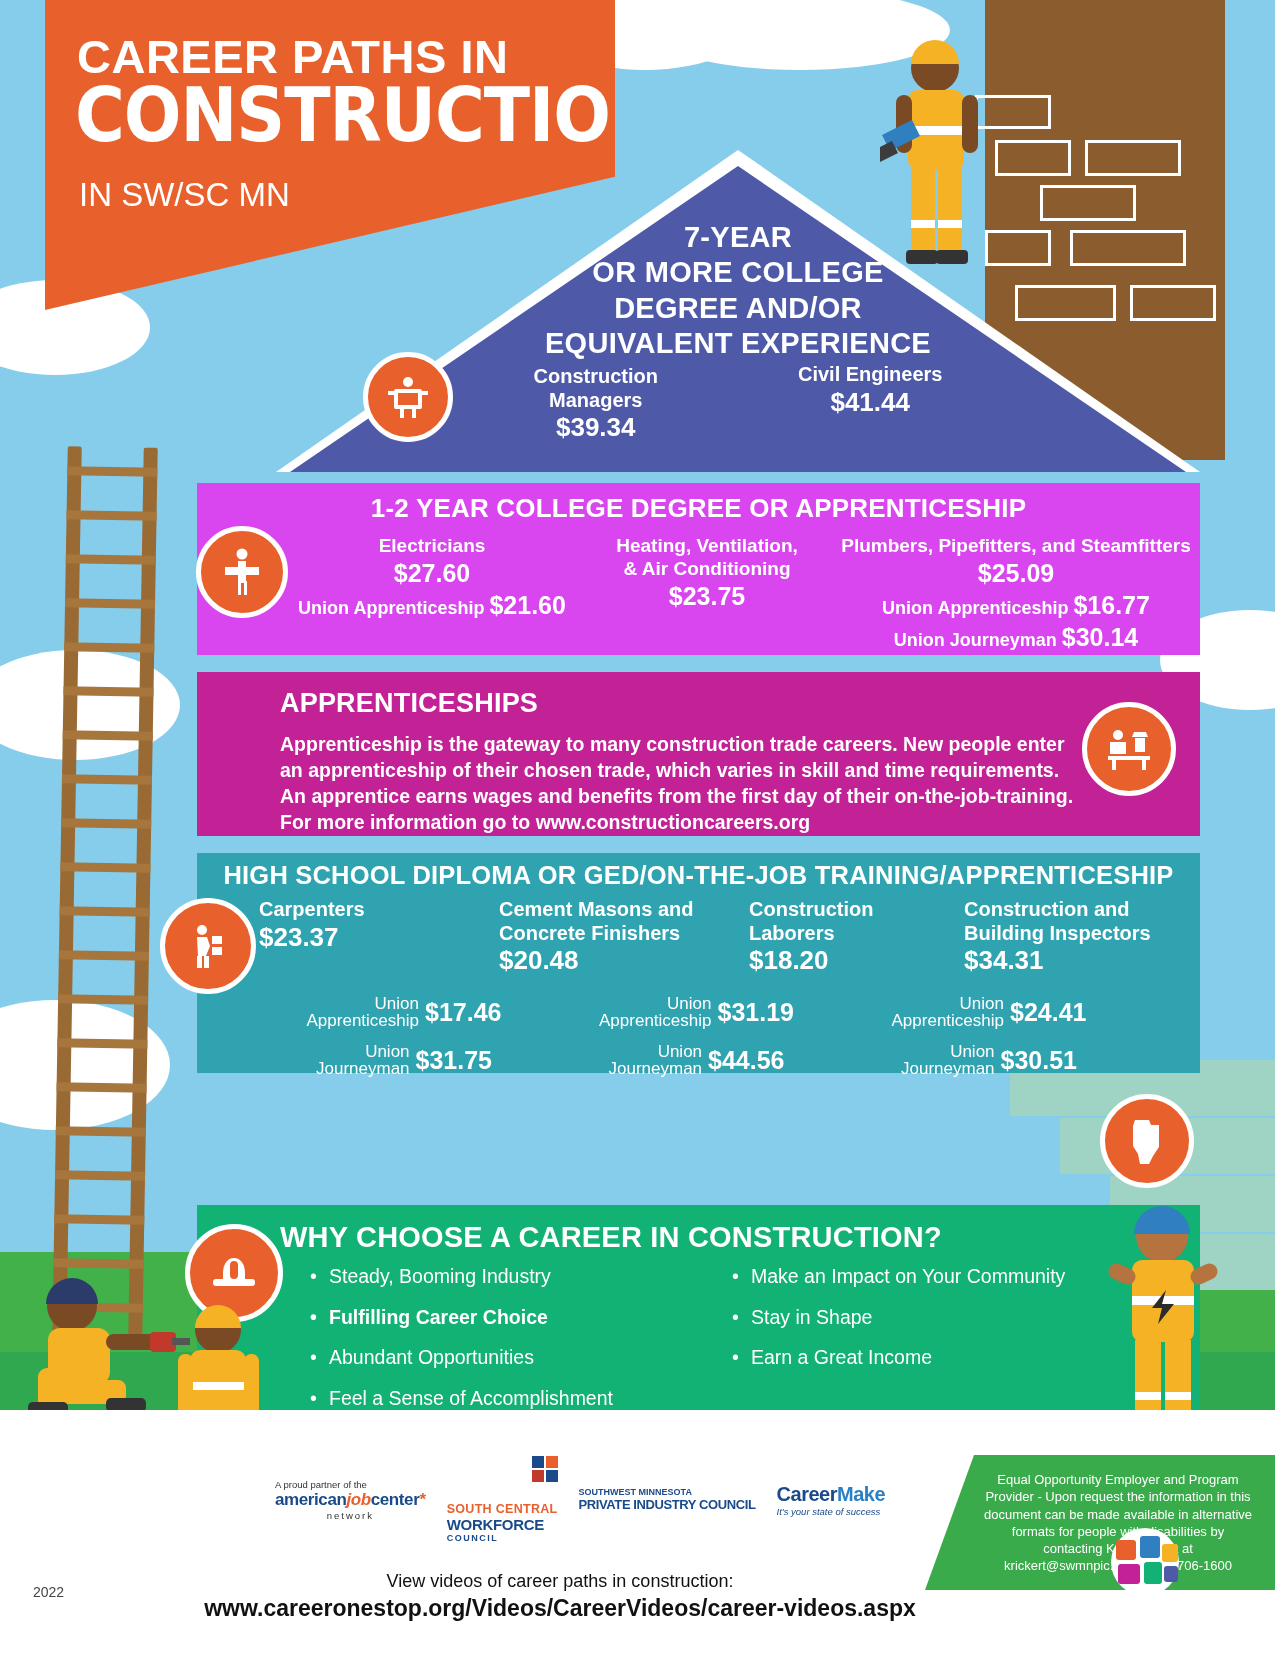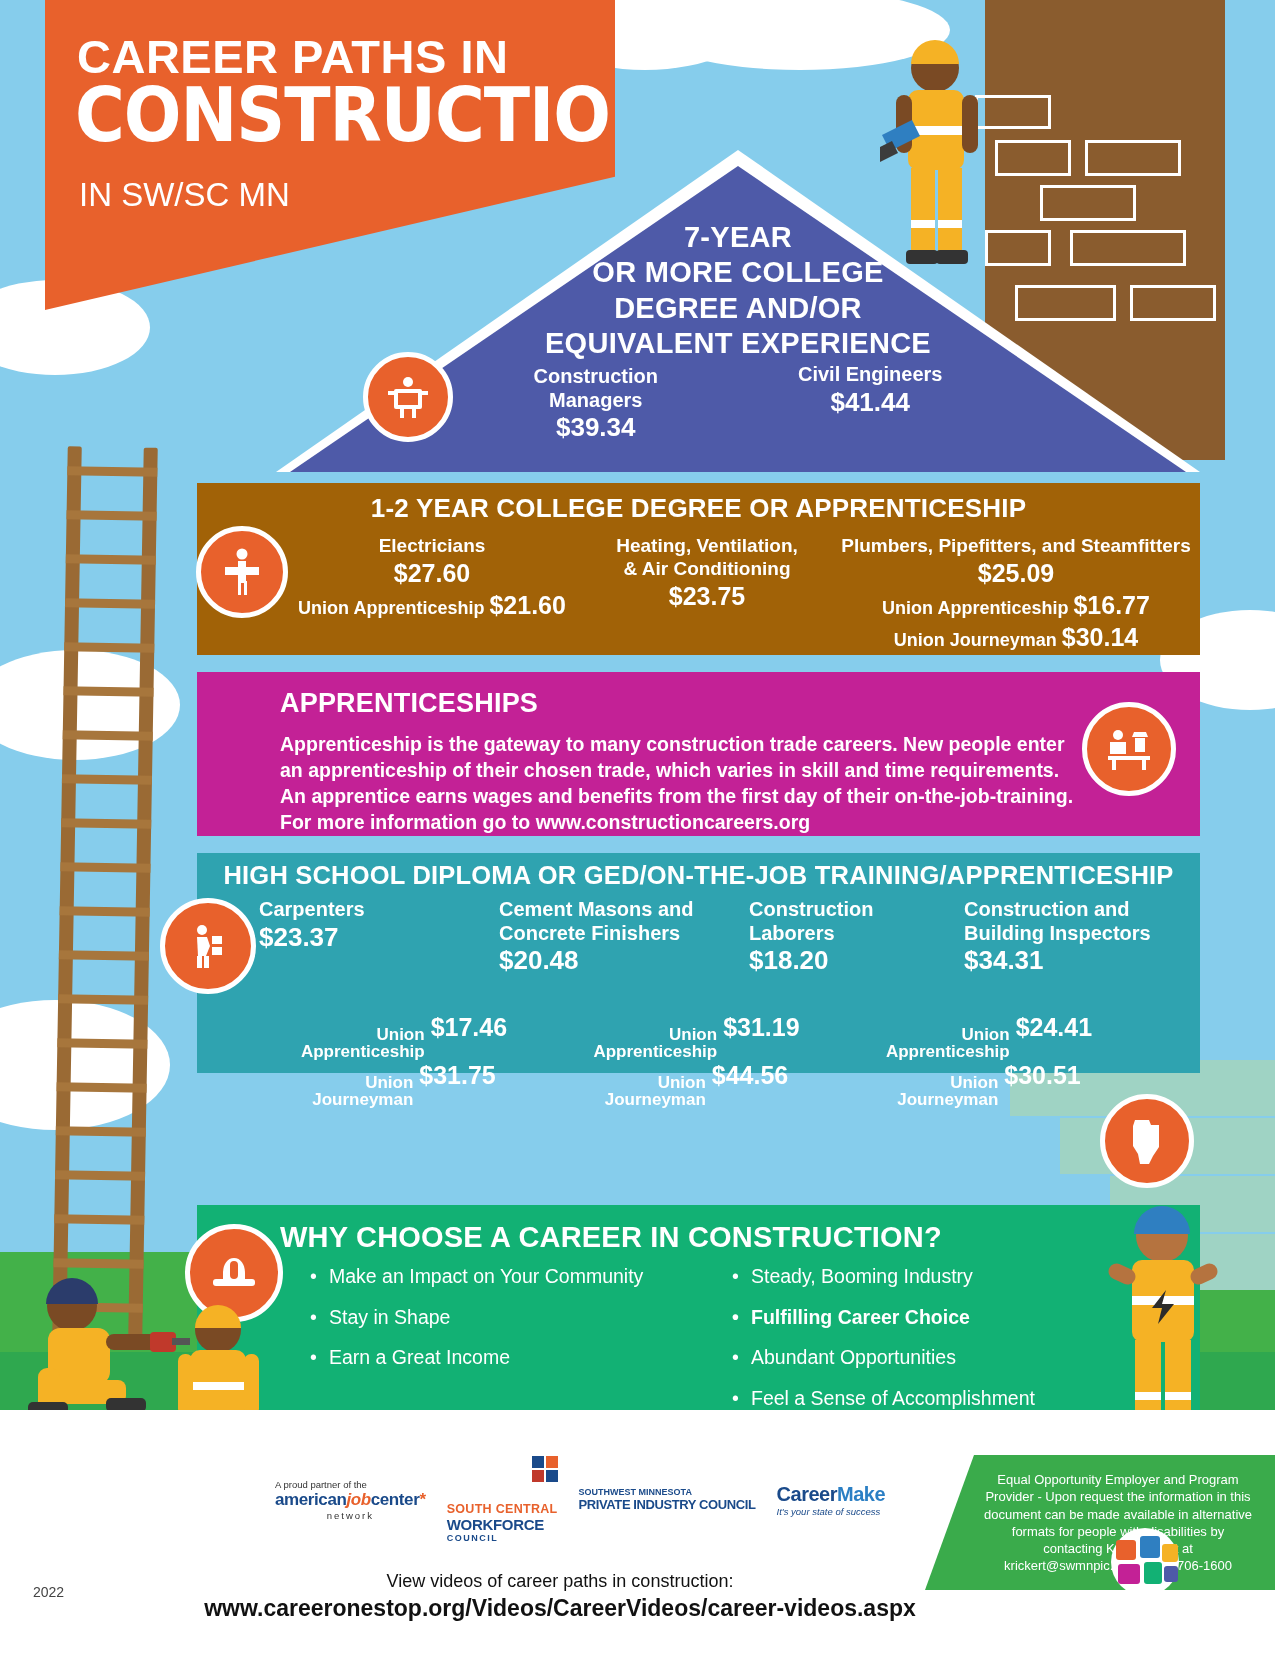--- a/index.html
+++ b/index.html
@@ -39,21 +39,21 @@
   .tri-jobs{position:absolute;left:0;top:215px;width:100%;display:flex;justify-content:center;gap:140px;color:#fff;}
   .tri-job{text-align:center;line-height:1.18;}
   .tri-job .jt{font-size:20px;font-weight:bold;}
   .tri-job .jw{font-size:26px;font-weight:bold;}
 
   
   .band{position:absolute;color:#fff;}
   .band-title{font-weight:bold;letter-spacing:0.2px;}
 
   
-  .maroon{left:197px;top:483px;width:1003px;height:172px;background:#a16207;}
+  .maroon{left:197px;top:483px;width:1003px;height:172px;background:#d946ef;}
   .maroon .band-title{position:absolute;top:10px;left:0;width:100%;text-align:center;font-size:26px;}
   .maroon-cols{position:absolute;top:52px;left:85px;width:918px;display:flex;}
   .mc{text-align:center;line-height:1.2;}
   .mc .jt{font-size:19px;font-weight:bold;}
   .mc .jw{font-size:25px;font-weight:bold;}
   .mc .sub{font-size:18px;font-weight:bold;margin-top:2px;}
   .mc .sub b{font-size:25px;}
 
   
   .magenta{left:197px;top:672px;width:1003px;height:164px;background:#c32196;}
@@ -62,21 +62,21 @@
 
   
   .teal{left:197px;top:853px;width:1003px;height:220px;background:#2fa3b0;}
   .teal .band-title{position:absolute;top:8px;left:0;width:100%;text-align:center;font-size:25.5px;}
   .teal-cols{position:absolute;top:45px;left:62px;width:941px;display:flex;}
   .tc{text-align:left;line-height:1.18;}
   .tc .jt{font-size:20px;font-weight:bold;}
   .tc .jw{font-size:26px;font-weight:bold;}
   .tc-unions{position:absolute;top:142px;left:62px;width:880px;display:flex;}
   .tu{display:flex;align-items:center;justify-content:center;gap:6px;}
-  .tu .lbl{font-size:17px;font-weight:bold;text-align:right;line-height:1.02;margin-top:31px;}
+  .tu .lbl{font-size:17px;font-weight:normal;text-align:right;line-height:1.02;}
   .tu .val{font-size:25px;font-weight:bold;}
 
   
   .yellow{left:197px;top:1090px;width:1003px;height:102px;background:#f3e81b;color:#111;}
   .yellow p{position:absolute;top:14px;left:40px;width:880px;text-align:center;font-size:20.5px;line-height:1.35;margin:0;}
 
   
   .green{left:197px;top:1205px;width:1003px;height:205px;background:#12b174;}
   .green .band-title{position:absolute;top:16px;left:83px;font-size:29px;}
   .green-lists{position:absolute;top:62px;left:110px;width:880px;display:flex;}
@@ -334,29 +334,29 @@
   <div class="badge" style="left:1100px;top:1094px;width:84px;height:84px;">
     <svg width="40" height="46" viewBox="0 0 40 46" aria-hidden="true">
       <path d="M8 2h14l2 5h8v22l-6 9-4 8H13l-2-10-5-8V8z" fill="#fff"></path>
     </svg>
   </div>
 
   <div class="band green">
     <div class="band-title">WHY CHOOSE A CAREER IN CONSTRUCTION?</div>
     <div class="green-lists">
       <ul style="width:400px;">
-        <li>Make an Impact on Your Community</li>
-        <li>Stay in Shape</li>
-        <li>Earn a Great Income</li>
-      </ul>
-      <ul style="width:400px;">
         <li>Steady, Booming Industry</li>
         <li class="bold">Fulfilling Career Choice</li>
         <li>Abundant Opportunities</li>
         <li>Feel a Sense of Accomplishment</li>
+      </ul>
+      <ul style="width:400px;">
+        <li>Make an Impact on Your Community</li>
+        <li>Stay in Shape</li>
+        <li>Earn a Great Income</li>
       </ul>
     </div>
   </div>
 
   <div class="badge" style="left:185px;top:1224px;width:88px;height:88px;">
     <svg width="50" height="40" viewBox="0 0 50 40" aria-hidden="true">
       <path d="M25 5c7 0 11 7 11 15v6H14v-6C14 12 18 5 25 5z" fill="#fff"></path>
       <rect x="4" y="26" width="42" height="7" rx="3" fill="#fff"></rect>
       <rect x="21" y="8" width="8" height="18" rx="4" fill="#e8612c"></rect>
     </svg>

